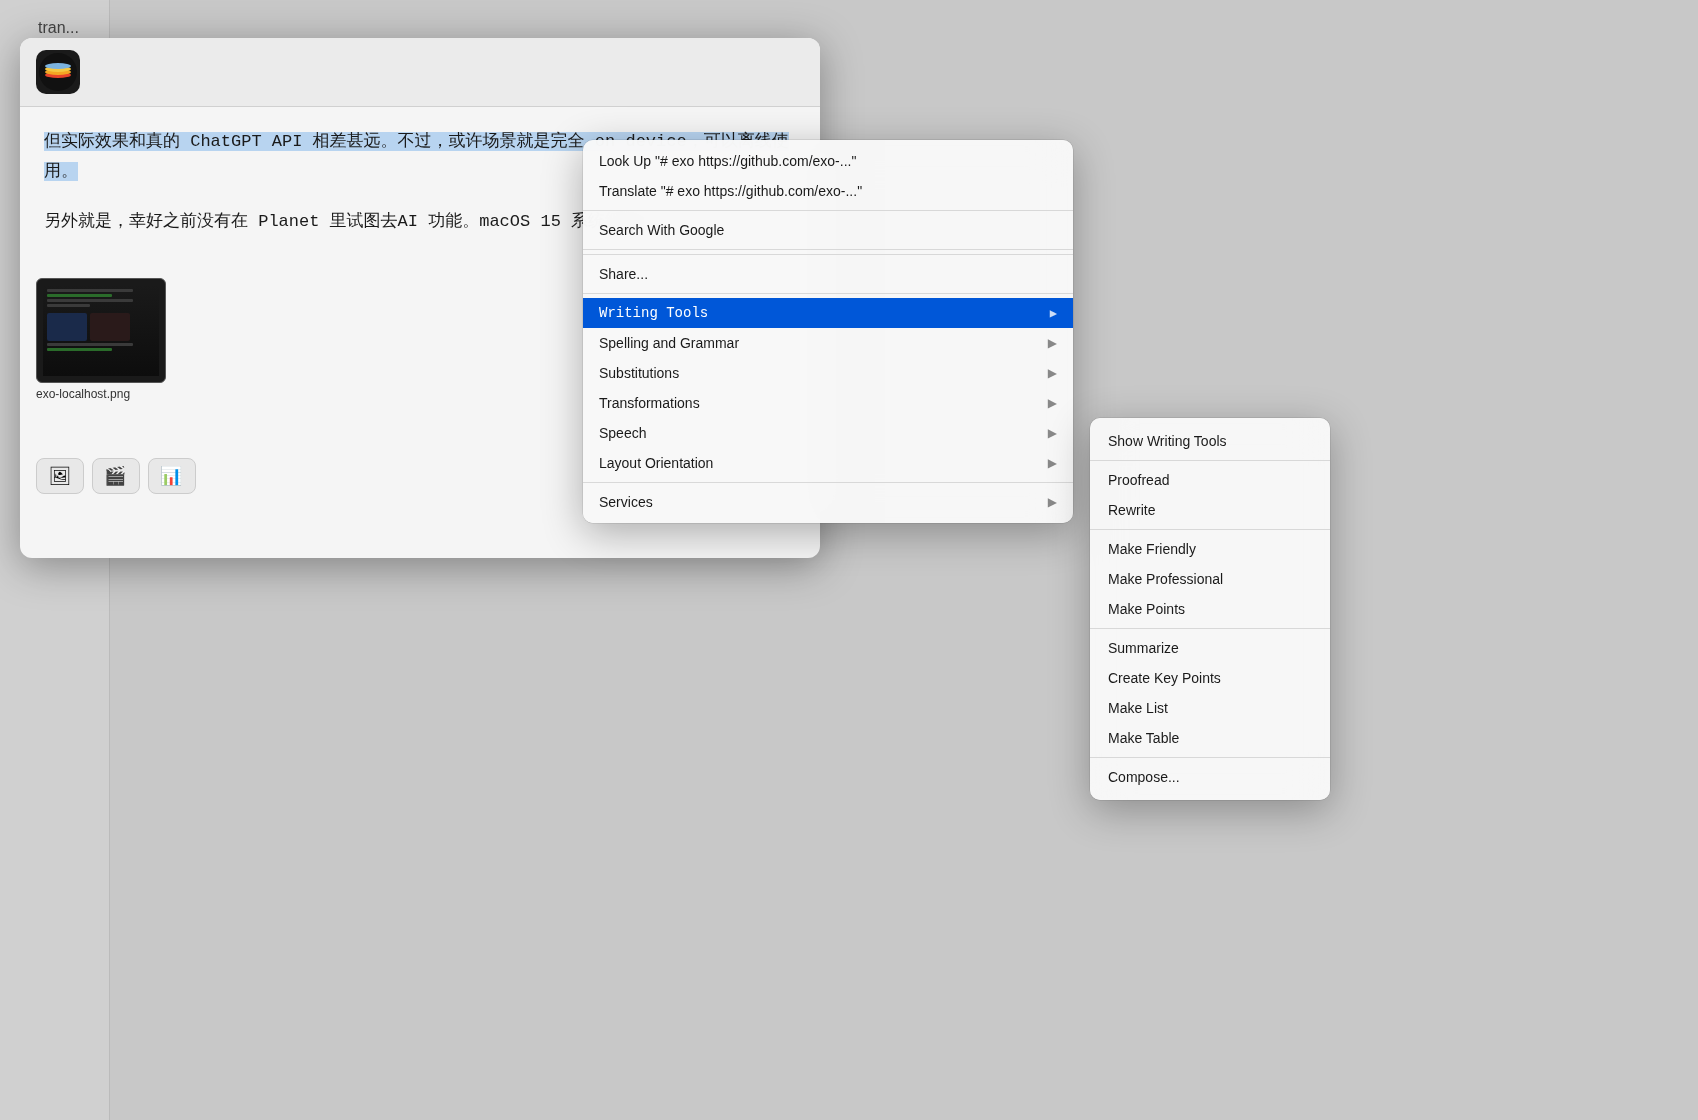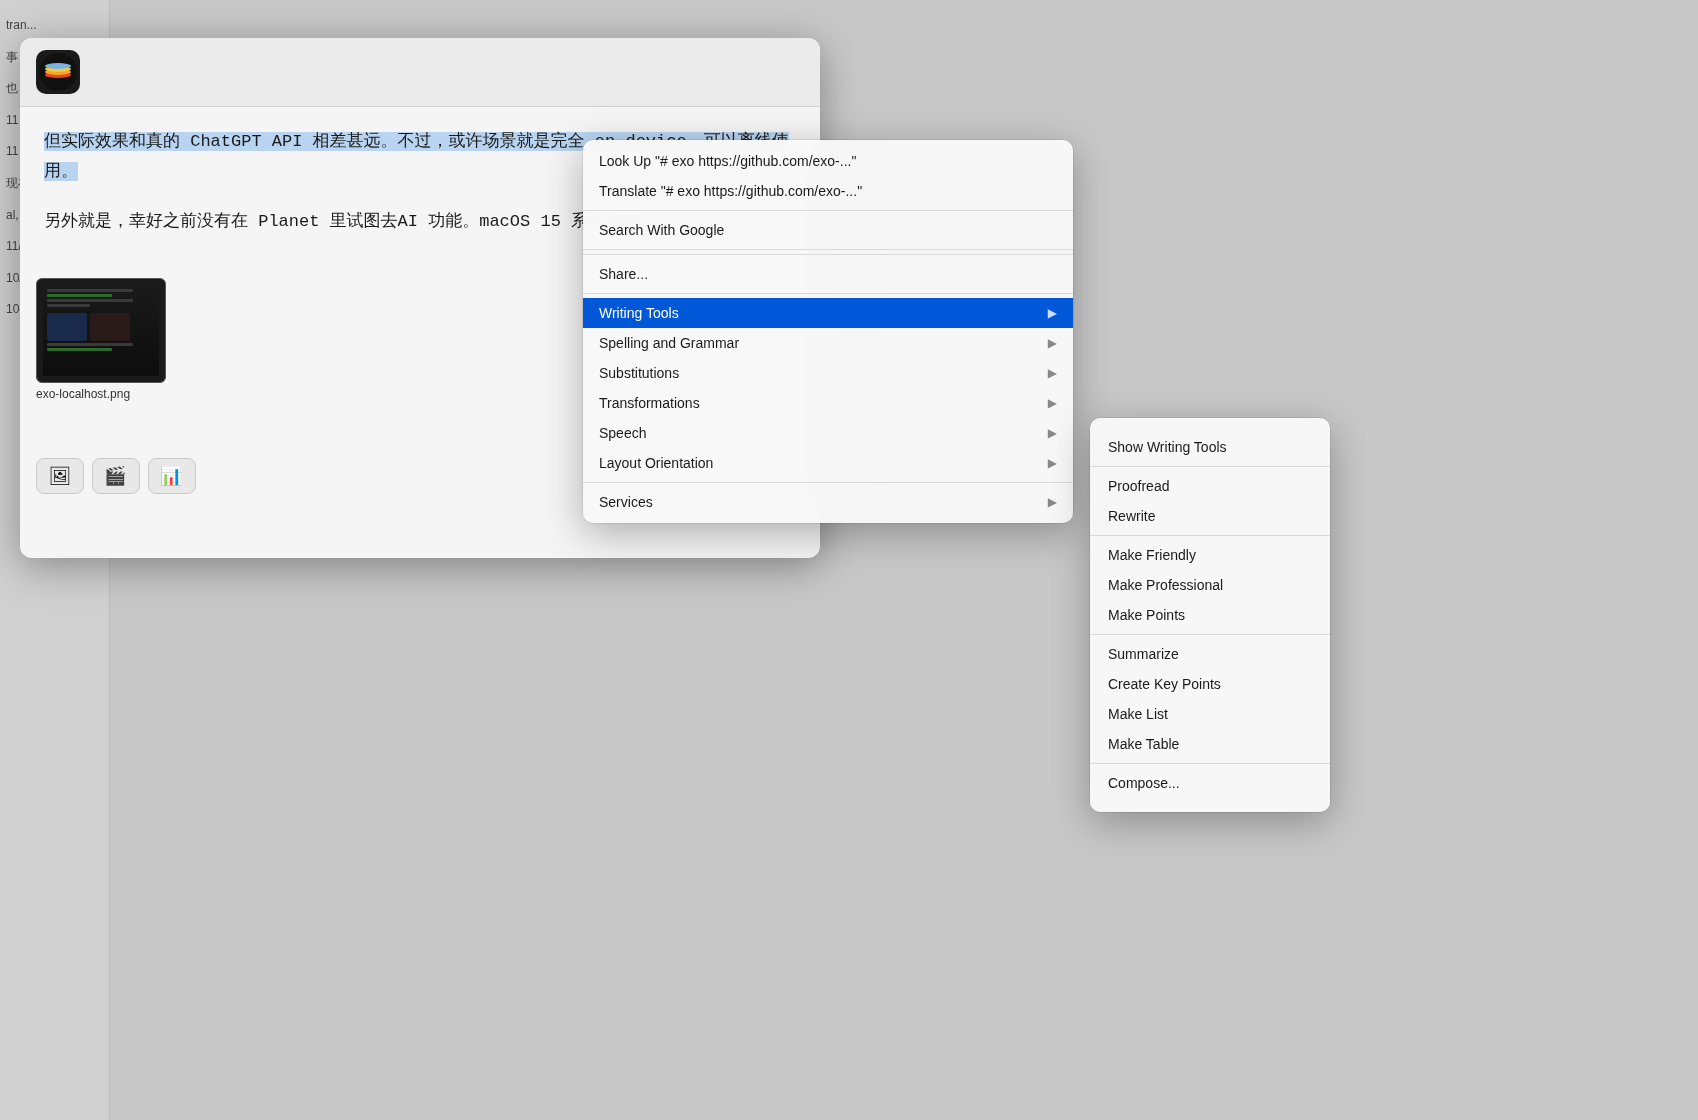--- a/index.html
+++ b/index.html
@@ -159,20 +159,21 @@
       cursor: pointer;
       display: flex;
       align-items: center;
       justify-content: space-between;
       white-space: nowrap;
     }
 
     .menu-item.highlighted {
       background: #0057d8;
       color: white;
+      font-family: Liberation Mono, monospace;
     }
 
     .menu-separator {
       height: 1px;
       background: rgba(0,0,0,0.12);
       margin: 4px 0;
     }
 
     .menu-item .arrow {
       font-size: 12px;
@@ -186,21 +187,21 @@
 
     
     .writing-tools-menu {
       position: absolute;
       left: 1090px;
       top: 418px;
       width: 240px;
       background: rgba(248, 248, 248, 0.97);
       border-radius: 10px;
       box-shadow: 0 10px 40px rgba(0,0,0,0.3), 0 0 0 0.5px rgba(0,0,0,0.15);
-      padding: 14px 0;
+      padding: 8px 0;
       z-index: 101;
       backdrop-filter: blur(20px);
     }
 
     .writing-menu-item {
       padding: 7px 18px;
       font-size: 14px;
       color: #1a1a1a;
       cursor: pointer;
       white-space: nowrap;
@@ -216,23 +217,24 @@
     .sidebar-entries {
       position: absolute;
       left: 0;
       top: 0;
       width: 108px;
       padding: 10px 0;
     }
 
     .sidebar-entry {
       padding: 8px 6px;
-      font-size: 12px;
+      font-size: 16px;
       color: #444;
       line-height: 1.3;
+      margin-left: 32px;
     }
   </style>
 </head>
 <body>
 
 <div class="sidebar">
   <div class="sidebar-entries">
     <div class="sidebar-entry">
       <span>tran...</span>
     </div>

